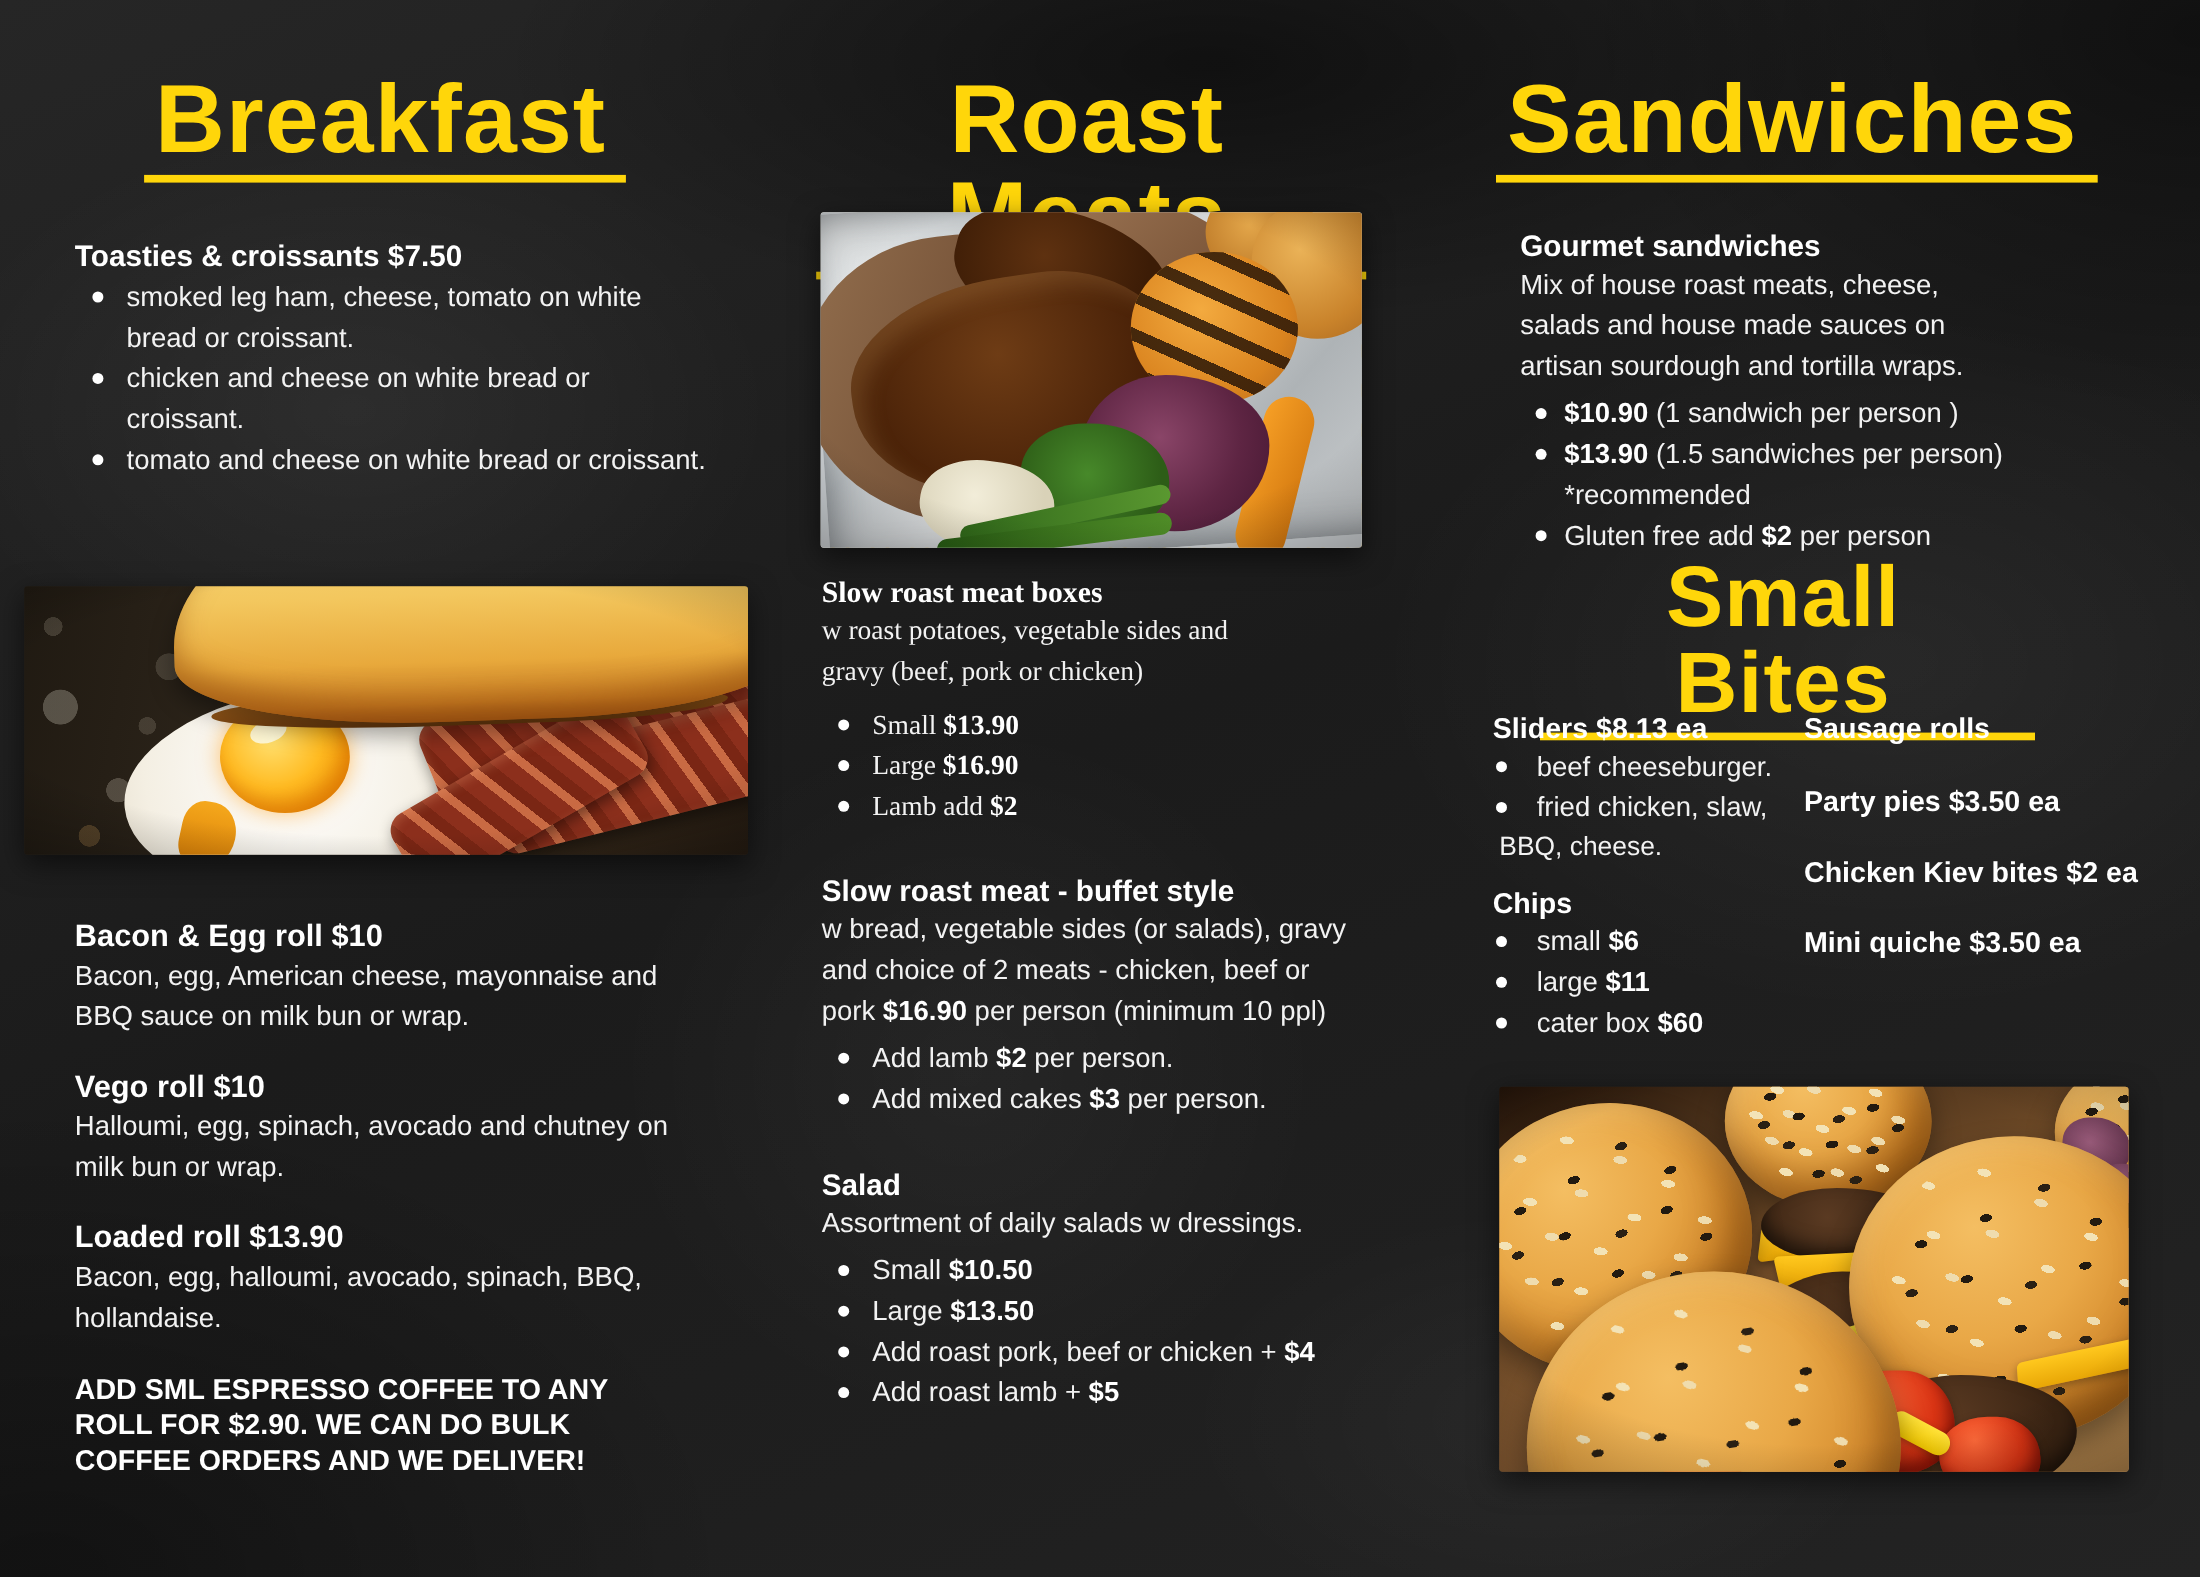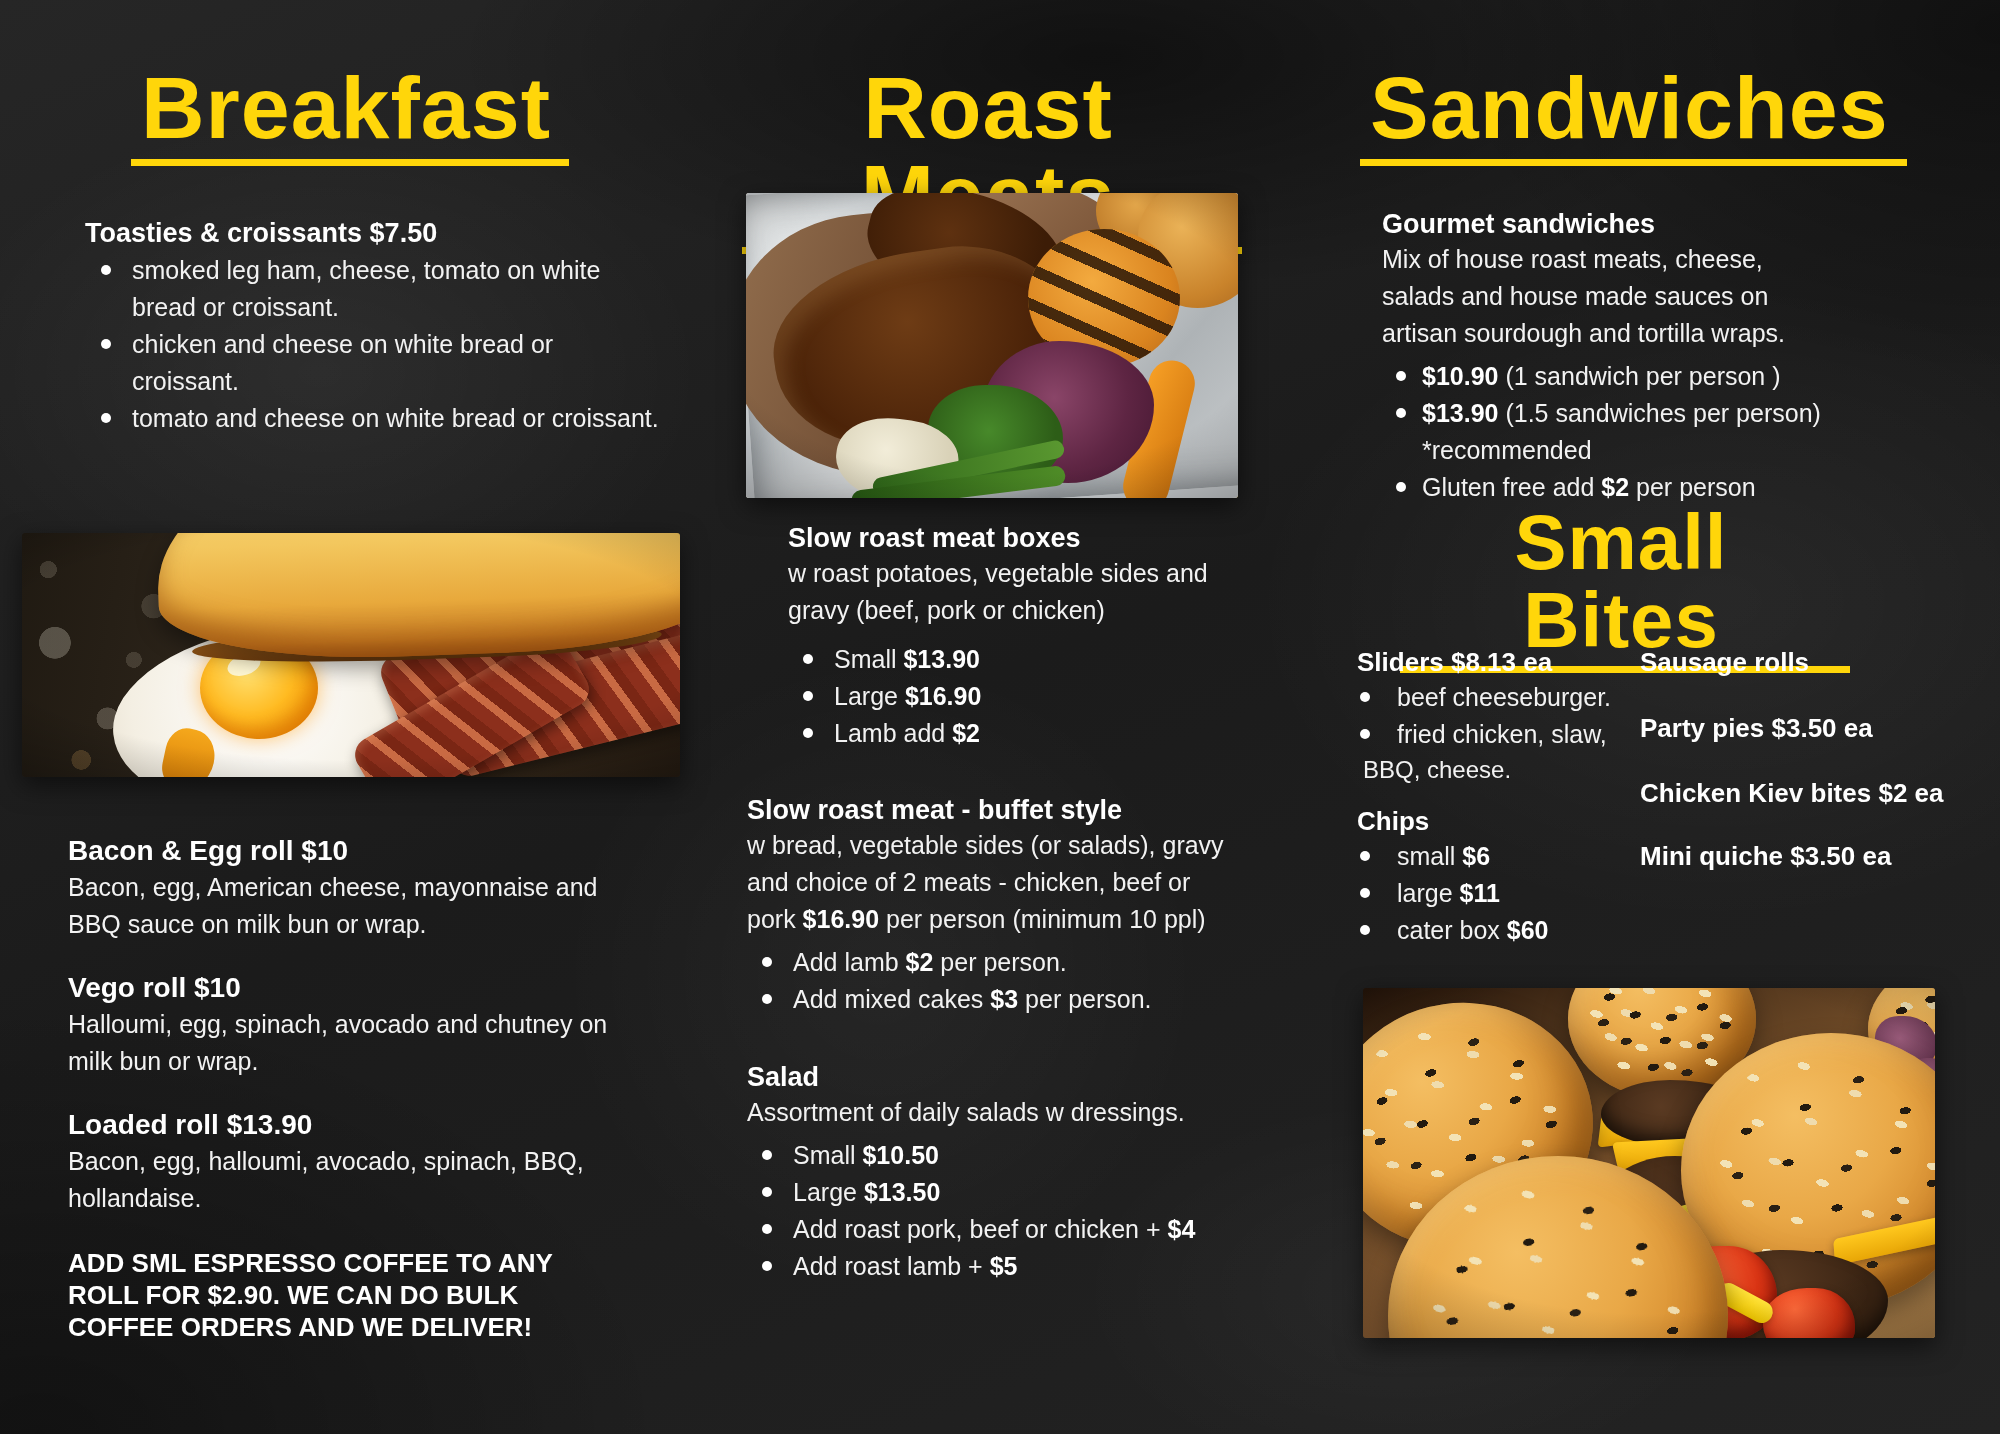--- a/index.html
+++ b/index.html
@@ -200,21 +200,21 @@
   .onion1{left:512px;top:28px;width:62px;height:56px;}
   .onion2{left:548px;top:70px;width:40px;height:36px;}
 </style>
 </head>
 <body>
 
 <div class="heading-wrap" style="left:60px;top:64px;width:580px;">
   <span class="big-heading fs88">Breakfast</span>
 </div>
 
-<div class="abs" style="left:85px;top:216px;width:575px;">
+<div class="abs" style="left:68px;top:216px;width:575px;">
   <div class="sec-title">Toasties &amp; croissants $7.50</div>
   <ul class="menu-list ind47" style="margin-top:2px;">
     <li>smoked leg ham, cheese, tomato on white bread or croissant.</li>
     <li>chicken and cheese on white bread or croissant.</li>
     <li>tomato and cheese on white bread or croissant.</li>
   </ul>
 </div>
 
 <div id="photo-breakfast" class="photo" style="left:22px;top:533px;width:658px;height:244px;">
   <div class="ph bokeh"></div>
@@ -263,21 +263,21 @@
   <div class="ph pumpkin-char"></div>
   <div class="ph carrot"></div>
   <div class="ph cabbage"></div>
   <div class="ph leafy"></div>
   <div class="ph whiteveg"></div>
   <div class="ph asp1"></div>
   <div class="ph asp2"></div>
   <div class="ph photo-vignette"></div>
 </div>
 
-<div class="abs" style="left:788px;top:521px;width:548px;">
+<div class="abs" style="left:747px;top:521px;width:548px;font-family:Liberation Serif, serif;">
   <div class="sec-title">Slow roast meat boxes</div>
   <div class="body-text">w roast potatoes, vegetable sides and</div>
   <div class="body-text">gravy (beef, pork or chicken)</div>
   <ul class="menu-list ind46" style="margin-top:12px;">
     <li><span>Small </span><b>$13.90</b><span></span></li>
     <li><span>Large </span><b>$16.90</b><span></span></li>
     <li><span>Lamb add </span><b>$2</b><span></span></li>
   </ul>
 </div>
 

